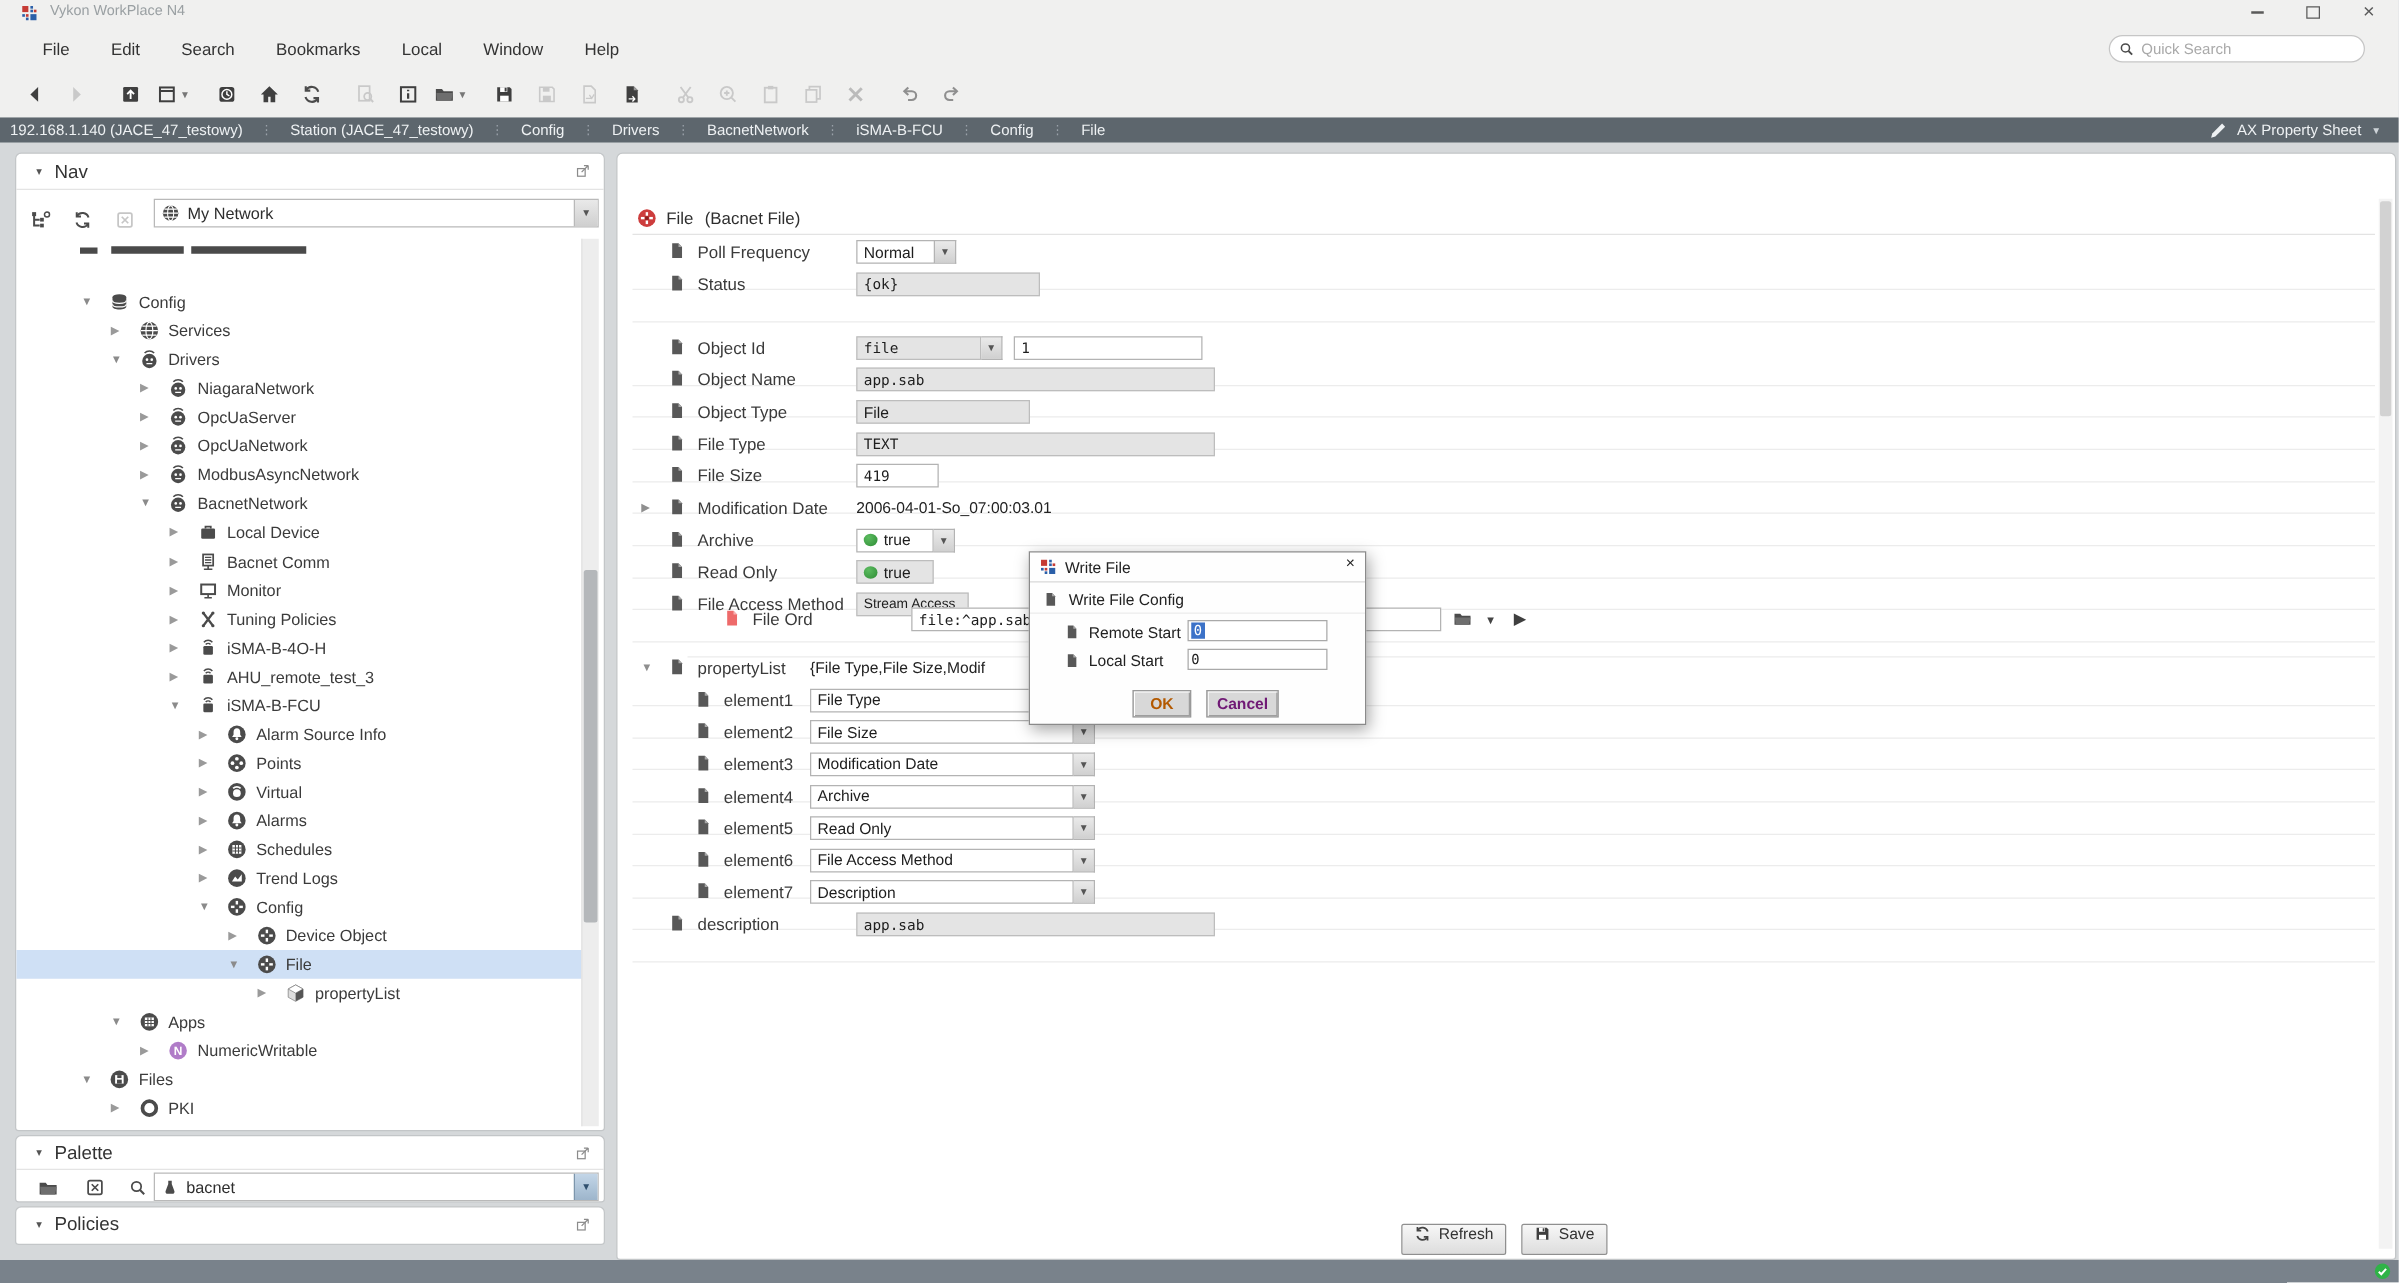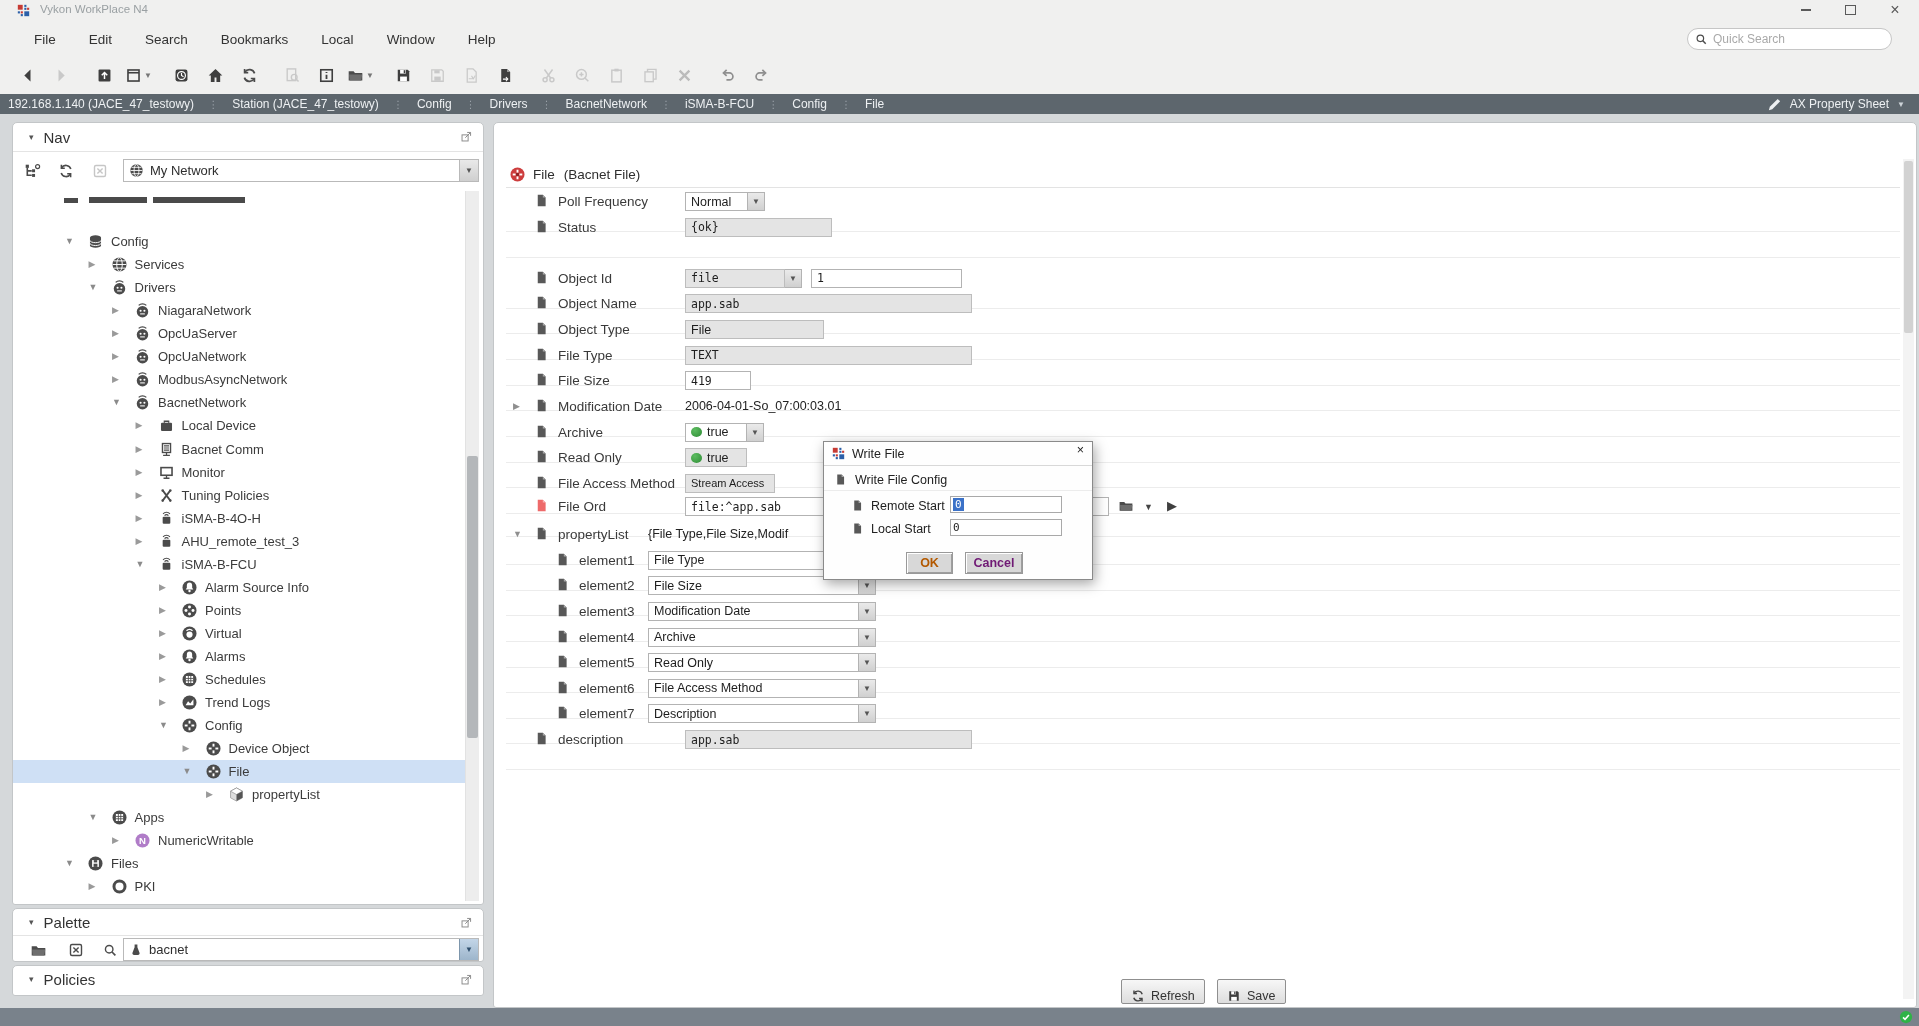--- a/index.html
+++ b/index.html
@@ -37,21 +37,21 @@
   .panel{position:absolute;background:#fff;border:1px solid #c3c6c8;border-radius:5px 5px 3px 3px;box-sizing:border-box;}
   #navpanel{left:12px;top:122px;width:472px;height:783px;}
   #palettepanel{left:12px;top:908px;width:472px;height:54px;}
   #templatepanel{left:12px;top:965px;width:472px;height:31px;}
   #mainpanel{left:493px;top:122px;width:1424px;height:886px;}
   .phead{position:relative;height:28px;border-bottom:1px solid #e4e4e4;display:flex;align-items:center;}
   .phead .tri{font-size:9px;color:#555;margin-left:16px;}
   .phead .ptitle{font-size:15px;color:#333;margin-left:10px;}
   .expandic{position:absolute;right:10px;top:7px;}
   
-  #navtools{position:absolute;left:0;top:30px;width:100%;height:36px;display:flex;align-items:center;}
+  #navtools{position:absolute;left:0;top:30px;width:100%;height:36px;display:flex;align-items:flex-end;}
   .ntbtn{width:30px;height:26px;display:flex;align-items:center;justify-content:center;margin-left:4px;}
   .combo{position:relative;height:23px;background:#fff;border:1px solid #b9b9b9;box-sizing:border-box;display:flex;align-items:center;padding-left:5px;gap:6px;}
   #nav-combo{position:absolute;left:110px;top:6px;width:356px;}
   .combo span{font-size:13px;color:#2e2e2e;}
   .combo .arrowbtn{position:absolute;right:0;top:0;width:18px;height:21px;background:linear-gradient(#e9e9e9,#cfcfcf);
       border-left:1px solid #b9b9b9;display:flex;align-items:center;justify-content:center;font-size:8px;color:#555;}
   .arrowbtn.blue{background:linear-gradient(#c3d6e8,#9db5cb);border-left:1px solid #7d96ac;color:#30506e;}
   
   #tree{position:absolute;left:0;top:68px;right:0;bottom:3px;overflow:hidden;}
   .tfrag{position:absolute;left:0;top:0;width:100%;height:14px;}
@@ -84,21 +84,21 @@
   .fld.g{background:#e4e4e4;border-color:#bdbdbd;}
   .fld.mono{font-family:"DejaVu Sans Mono",monospace;font-size:11.5px;}
   .fld.sm{font-size:11px;}
   .gdot{width:11px;height:10px;border-radius:50%;background:radial-gradient(circle at 35% 30%,#5cbc60,#2e8c35);margin-right:5px;flex:none;}
   .ddbtn{position:absolute;top:3px;width:17px;height:19px;background:linear-gradient(#eaeaea,#d0d0d0);border:1px solid #b3b3b3;
       border-left:none;box-sizing:border-box;display:flex;align-items:center;justify-content:center;font-size:8px;color:#555;}
   .plainv{position:absolute;top:5px;font-size:12.5px;color:#222;white-space:nowrap;}
   .miniarrow{position:absolute;top:8px;font-size:9px;color:#444;}
   .playic{position:absolute;top:4px;font-size:13px;color:#3f3f3f;}
   .ordfolder{position:absolute;top:4px;}
-  .mbtn{position:absolute;top:856px;height:25px;display:flex;align-items:flex-end;gap:6px;padding:0 9px;
+  .mbtn{position:absolute;top:856px;height:25px;display:flex;align-items:flex-start;gap:6px;padding:0 9px;
       background:linear-gradient(#f7f7f7,#dddddd);border:1px solid #8f8f8f;border-radius:2px;font-size:12.5px;color:#333;box-sizing:border-box;}
   #btn-refresh{left:627px;} #btn-save{left:723px;}
   .mscroll{position:absolute;right:2px;top:36px;width:11px;bottom:8px;background:#f3f3f3;}
   .mthumb{position:absolute;left:1px;right:1px;top:2px;height:172px;background:#d2d2d2;border-radius:2px;}
   
   #dialog{position:absolute;left:823px;top:441px;width:270px;height:139px;background:#fefefe;border:1px solid #8a8a8a;
       box-shadow:2px 4px 12px rgba(0,0,0,.35);z-index:60;box-sizing:border-box;}
   #dlg-title{position:relative;height:23px;border-bottom:1px solid #d8d8d8;display:flex;align-items:center;}
   #dlg-title .icn{margin-left:8px;}
   #dlg-title span{font-size:12.5px;color:#222;margin-left:7px;}
@@ -928,21 +928,21 @@
       <div class="psrow" style="top: 281.82px;">
         <span class="icn" style="position:absolute;left:40px;top:4px">
           <svg width="15" height="15" viewBox="0 0 16 16" xmlns="http://www.w3.org/2000/svg">
             <path d="M4 1.8h5.4l3 3v9.4H4z" fill="#585858"></path>
             <path d="M9.4 1.8v3h3z" fill="#a9a9a9"></path>
           </svg>
         </span>
         <span class="plab" style="left:64px">File Access Method</span>
         <span class="fld g sm" style="left:191px;width:90px">Stream Access</span>
       </div>
-      <div class="psrow" style="top: 305px;">
+      <div class="psrow" style="top: 294px; margin-left: 44px;">
         <span class="icn" style="position:absolute;left:40px;top:4px">
           <svg width="15" height="15" viewBox="0 0 16 16" xmlns="http://www.w3.org/2000/svg">
             <path d="M4 1.8h5.4l3 3v9.4H4z" fill="#ee6a6a"></path>
             <path d="M9.4 1.8v3h3z" fill="#f7b3b3"></path>
           </svg>
         </span>
         <span class="plab" style="left:64px">File Ord</span>
         <span class="fld mono" style="left:191px;width:424px">file:^app.sab</span>
         <span class="ordfolder icn" style="left:624px">
           <svg width="16" height="16" viewBox="0 0 16 16" xmlns="http://www.w3.org/2000/svg">

